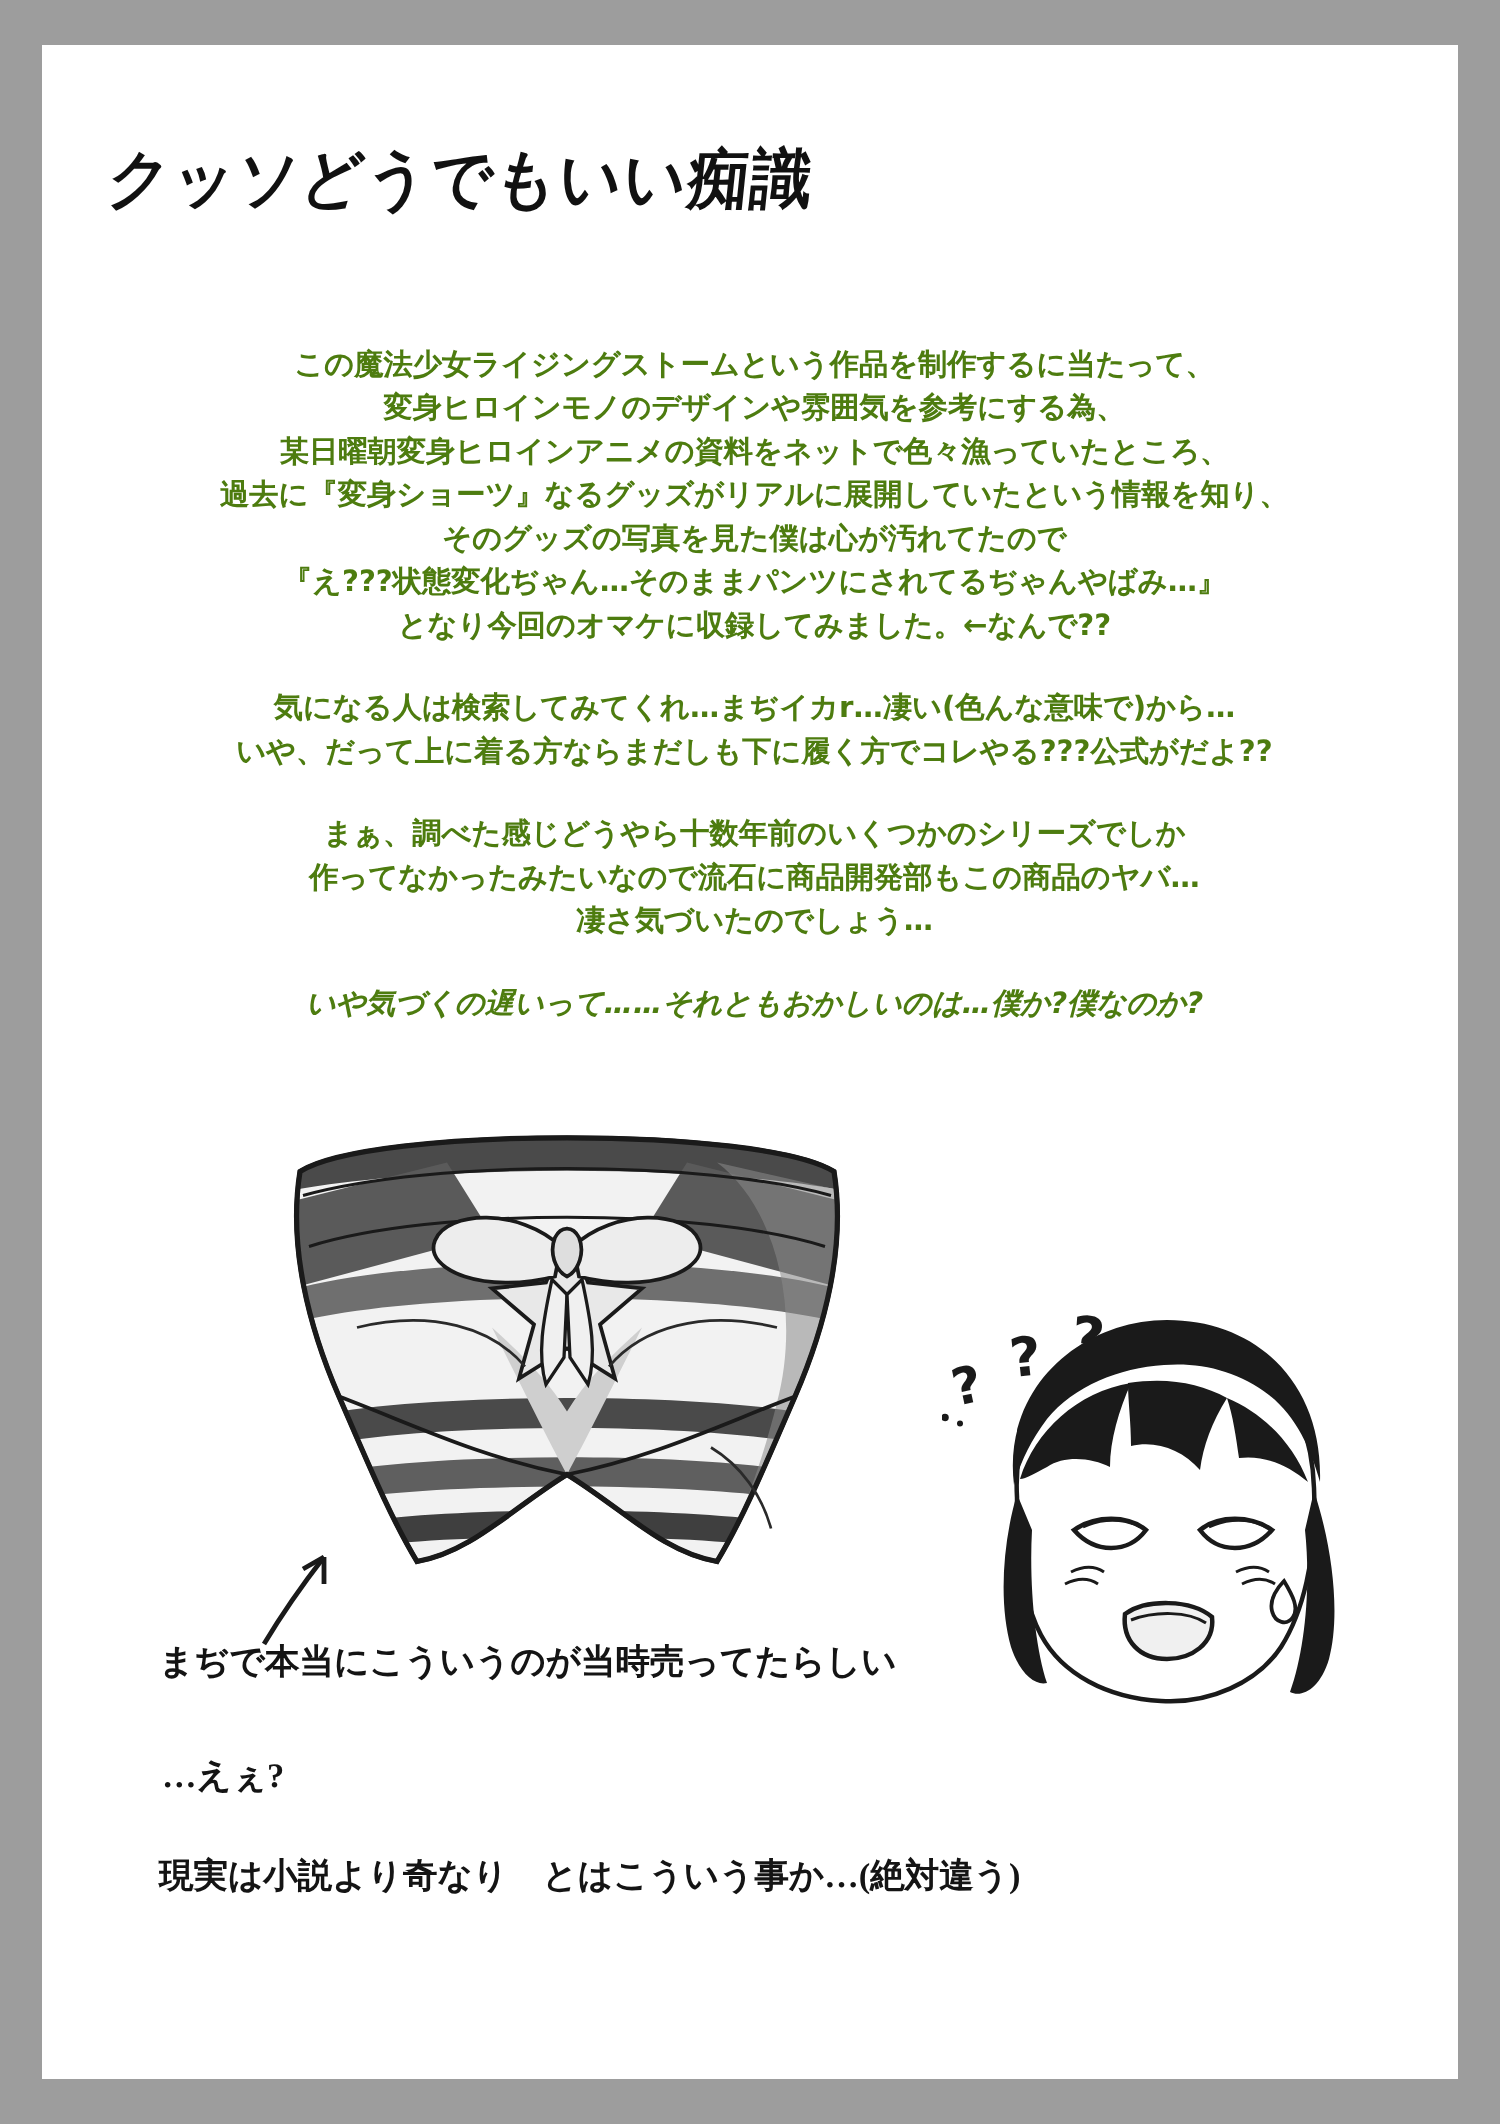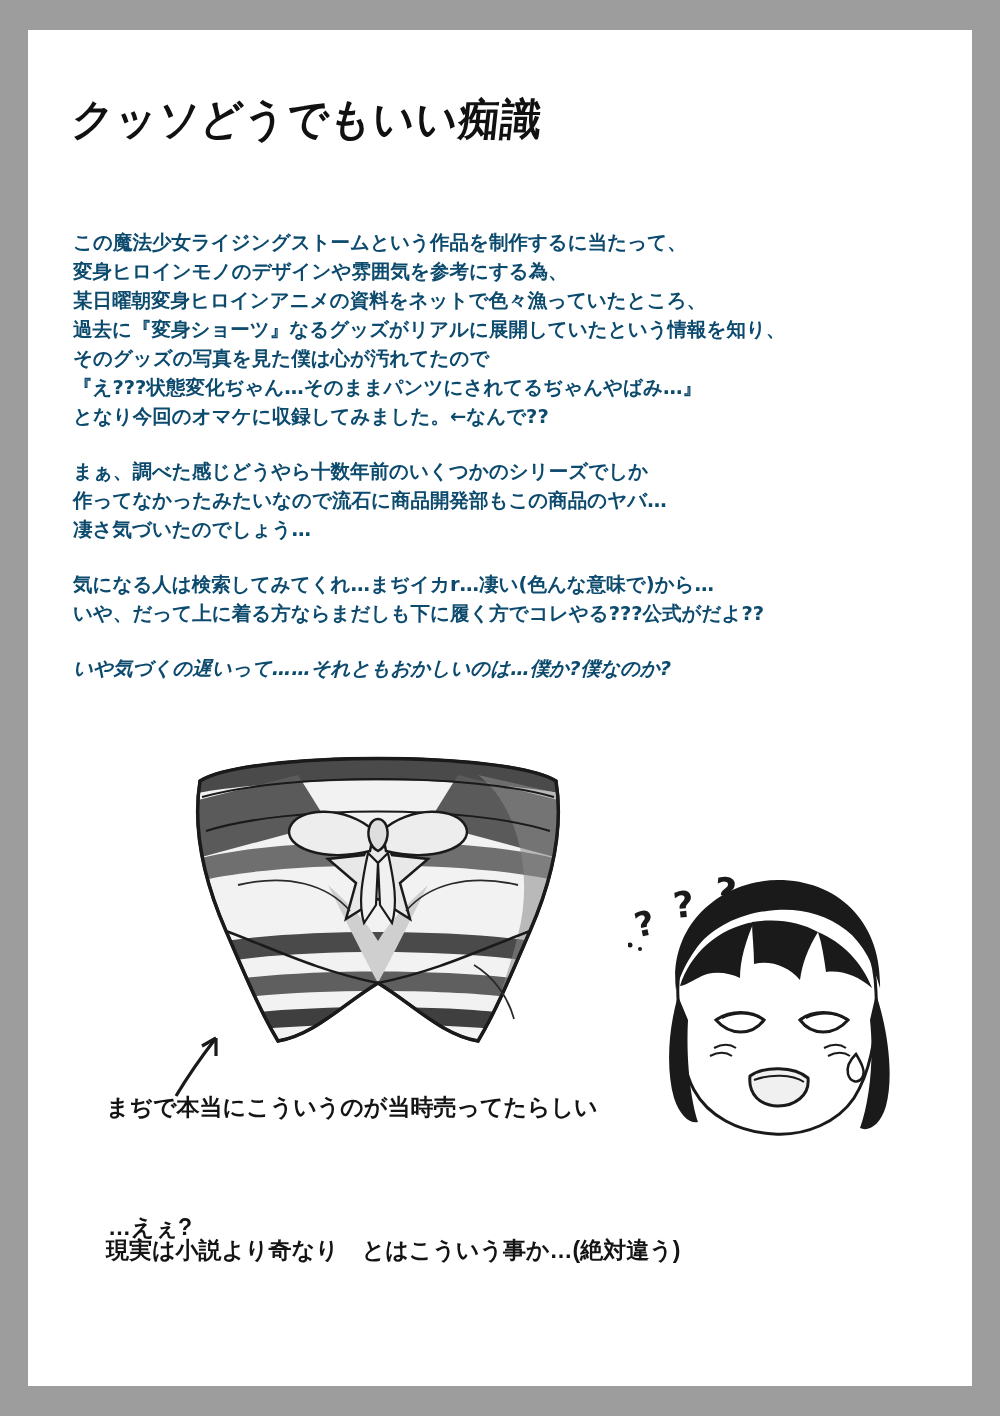--- a/index.html
+++ b/index.html
@@ -35,21 +35,22 @@
   }
   .body-text {
     position: absolute;
     left: 45px;
     top: 198px;
     width: 860px;
     font-family: "DejaVu Sans", sans-serif;
     font-size: 19.5px;
     font-weight: bold;
     line-height: 29px;
-    color: #0c4a6e;
+    color: #4d7c0f;
+    text-align: center;
   }
   .para {
     margin: 0 0 26px 0;
     white-space: pre-wrap;
   }
   .para:last-child { margin-bottom: 0; font-style: italic; }
 
   
   .art {
     position: absolute;
@@ -83,49 +84,49 @@
     position: absolute;
     left: 140px;
     top: 340px;
     width: 60px;
     height: 70px;
   }
 
   
   .caption {
     position: absolute;
-    font-family: Liberation Sans, sans-serif;
+    font-family: Liberation Serif, serif;
     font-weight: bold;
     color: #141414;
     white-space: nowrap;
   }
   .caption-1 { left: 78px; top: 1062px; font-size: 23px; }
-  .caption-2 { left: 80px; top: 1138px; font-size: 23px; margin-top: 44px; }
+  .caption-2 { left: 80px; top: 1138px; font-size: 23px; }
   .caption-3 { left: 78px; top: 1205px; font-size: 23px; text-align: right; }
 </style>
 </head>
 <body>
 
 <div class="page">
 
   <div class="title">クッソどうでもいい痴識</div>
 
   <div class="body-text">
     <p class="para">この魔法少女ライジングストームという作品を制作するに当たって、
 変身ヒロインモノのデザインや雰囲気を参考にする為、
 某日曜朝変身ヒロインアニメの資料をネットで色々漁っていたところ、
 過去に『変身ショーツ』なるグッズがリアルに展開していたという情報を知り、
 そのグッズの写真を見た僕は心が汚れてたので
 『え???状態変化ぢゃん…そのままパンツにされてるぢゃんやばみ…』
 となり今回のオマケに収録してみました。←なんで??</p>
+    <p class="para">気になる人は検索してみてくれ…まぢイカr…凄い(色んな意味で)から…
+いや、だって上に着る方ならまだしも下に履く方でコレやる???公式がだよ??</p>
     <p class="para">まぁ、調べた感じどうやら十数年前のいくつかのシリーズでしか
 作ってなかったみたいなので流石に商品開発部もこの商品のヤバ…
 凄さ気づいたのでしょう…</p>
-    <p class="para">気になる人は検索してみてくれ…まぢイカr…凄い(色んな意味で)から…
-いや、だって上に着る方ならまだしも下に履く方でコレやる???公式がだよ??</p>
     <p class="para">いや気づくの遅いって……それともおかしいのは…僕か?僕なのか?</p>
   </div>
 
   <div class="art">
 
     <div class="panties-wrap">
       <svg viewBox="0 0 400 330" width="400" height="330" xmlns="http://www.w3.org/2000/svg">
         <defs>
           <clipPath id="pclip">
             <path d="M22,46 C70,16 330,16 378,46 C386,96 372,150 352,196

